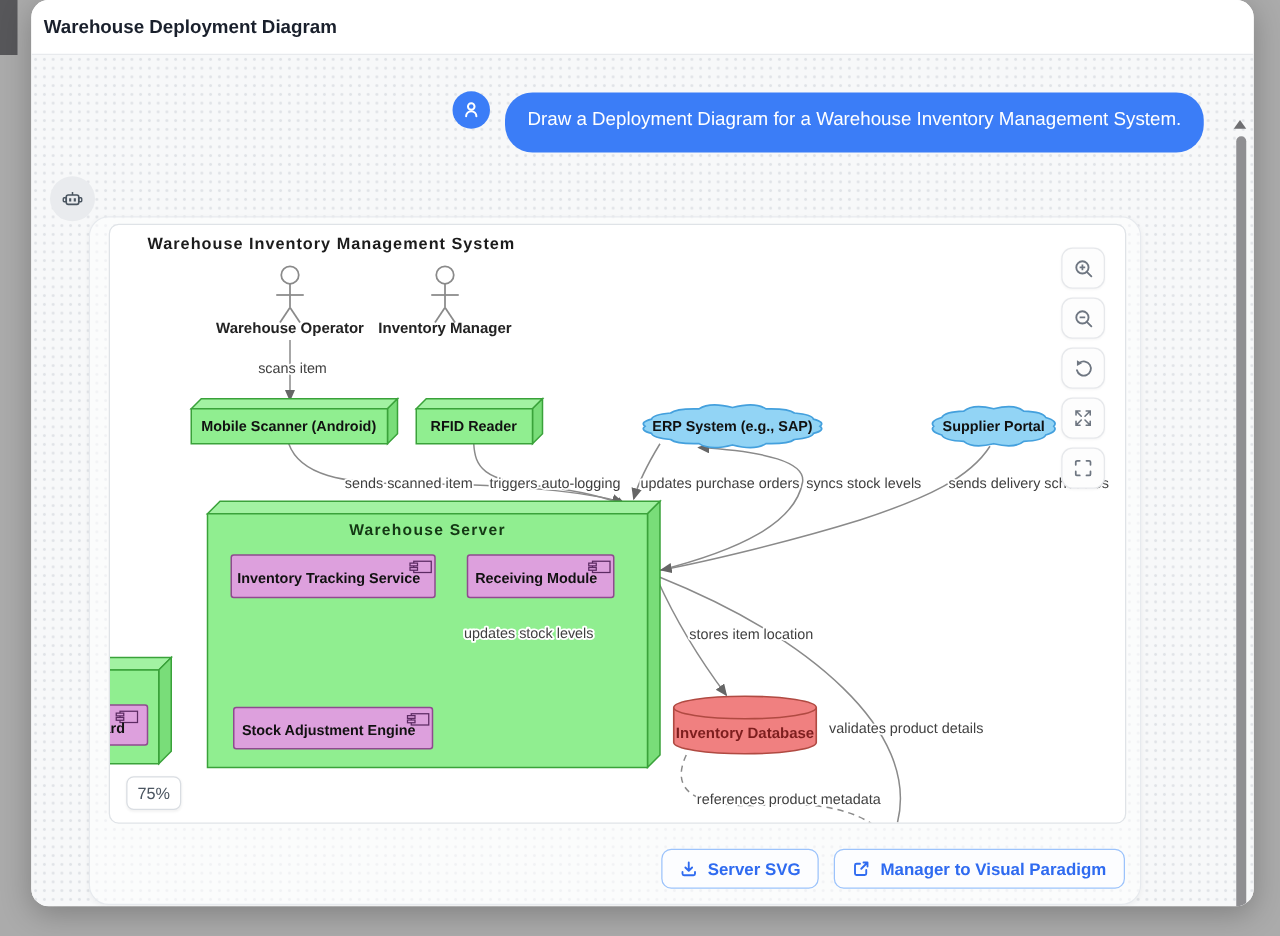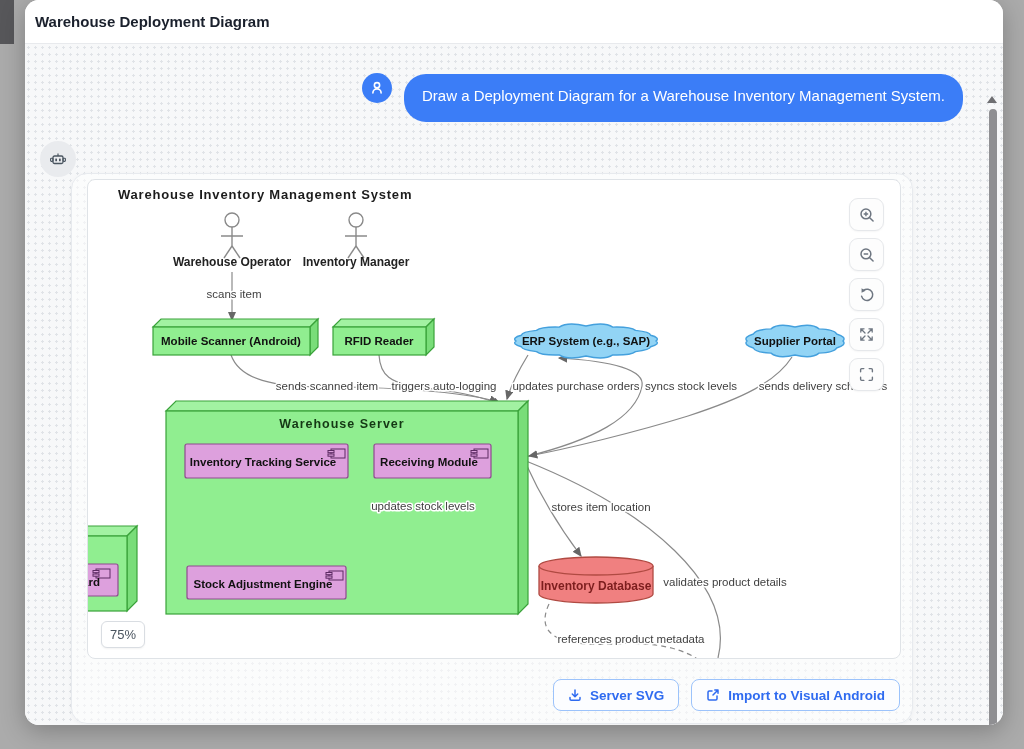--- a/index.html
+++ b/index.html
@@ -282,21 +282,21 @@
           </svg>
           <span>Server SVG</span>
         </div>
         <div class="abtn">
           <svg width="14" height="14" viewBox="0 0 14 14">
             <g stroke="#2f6bf0" stroke-width="1.5" fill="none" stroke-linecap="round" stroke-linejoin="round">
               <path d="M6,3 H3.2 a1.2,1.2 0 0 0 -1.2,1.2 v6.6 a1.2,1.2 0 0 0 1.2,1.2 h6.6 a1.2,1.2 0 0 0 1.2,-1.2 V8"></path>
               <path d="M8.8,2 h3.2 v3.2 M12,2 L7,7"></path>
             </g>
           </svg>
-          <span>Import to Visual Android</span>
+          <span>Manager to Visual Paradigm</span>
         </div>
       </div>
     </div>
 
     <div class="scroll-up"></div>
     <div class="scroll-thumb"></div>
   </div>
 </div>
 
 </body></html>

